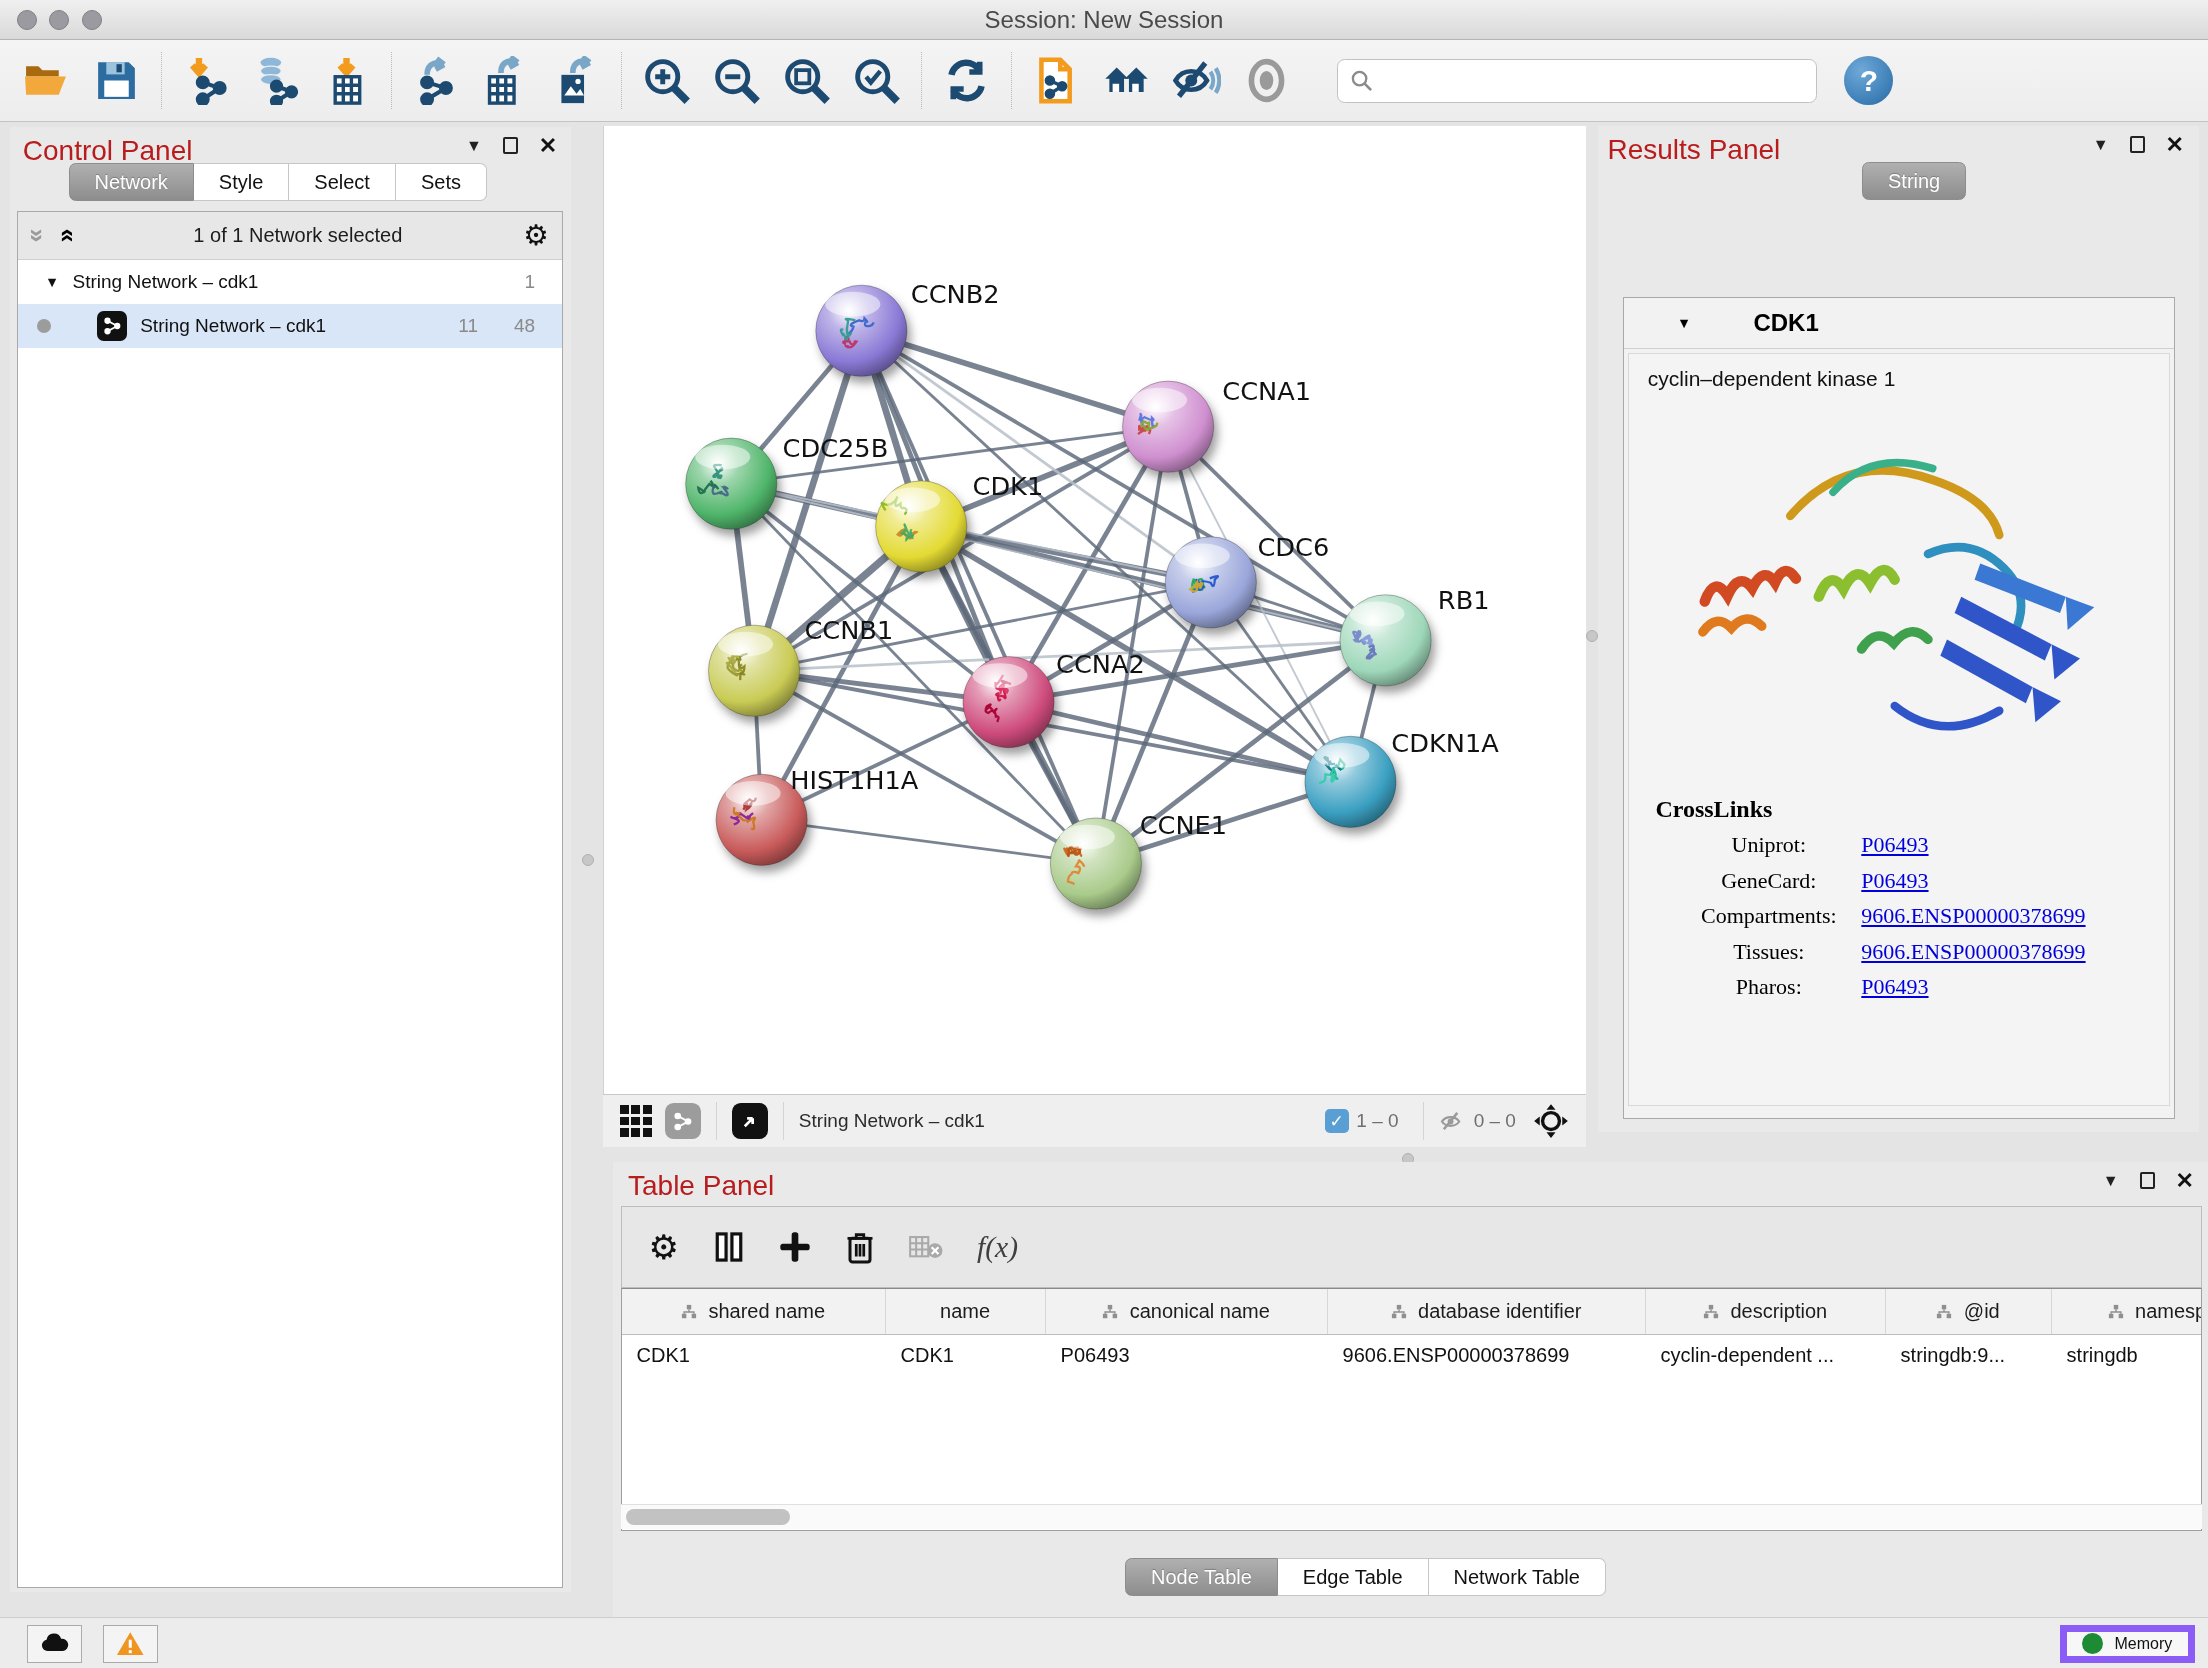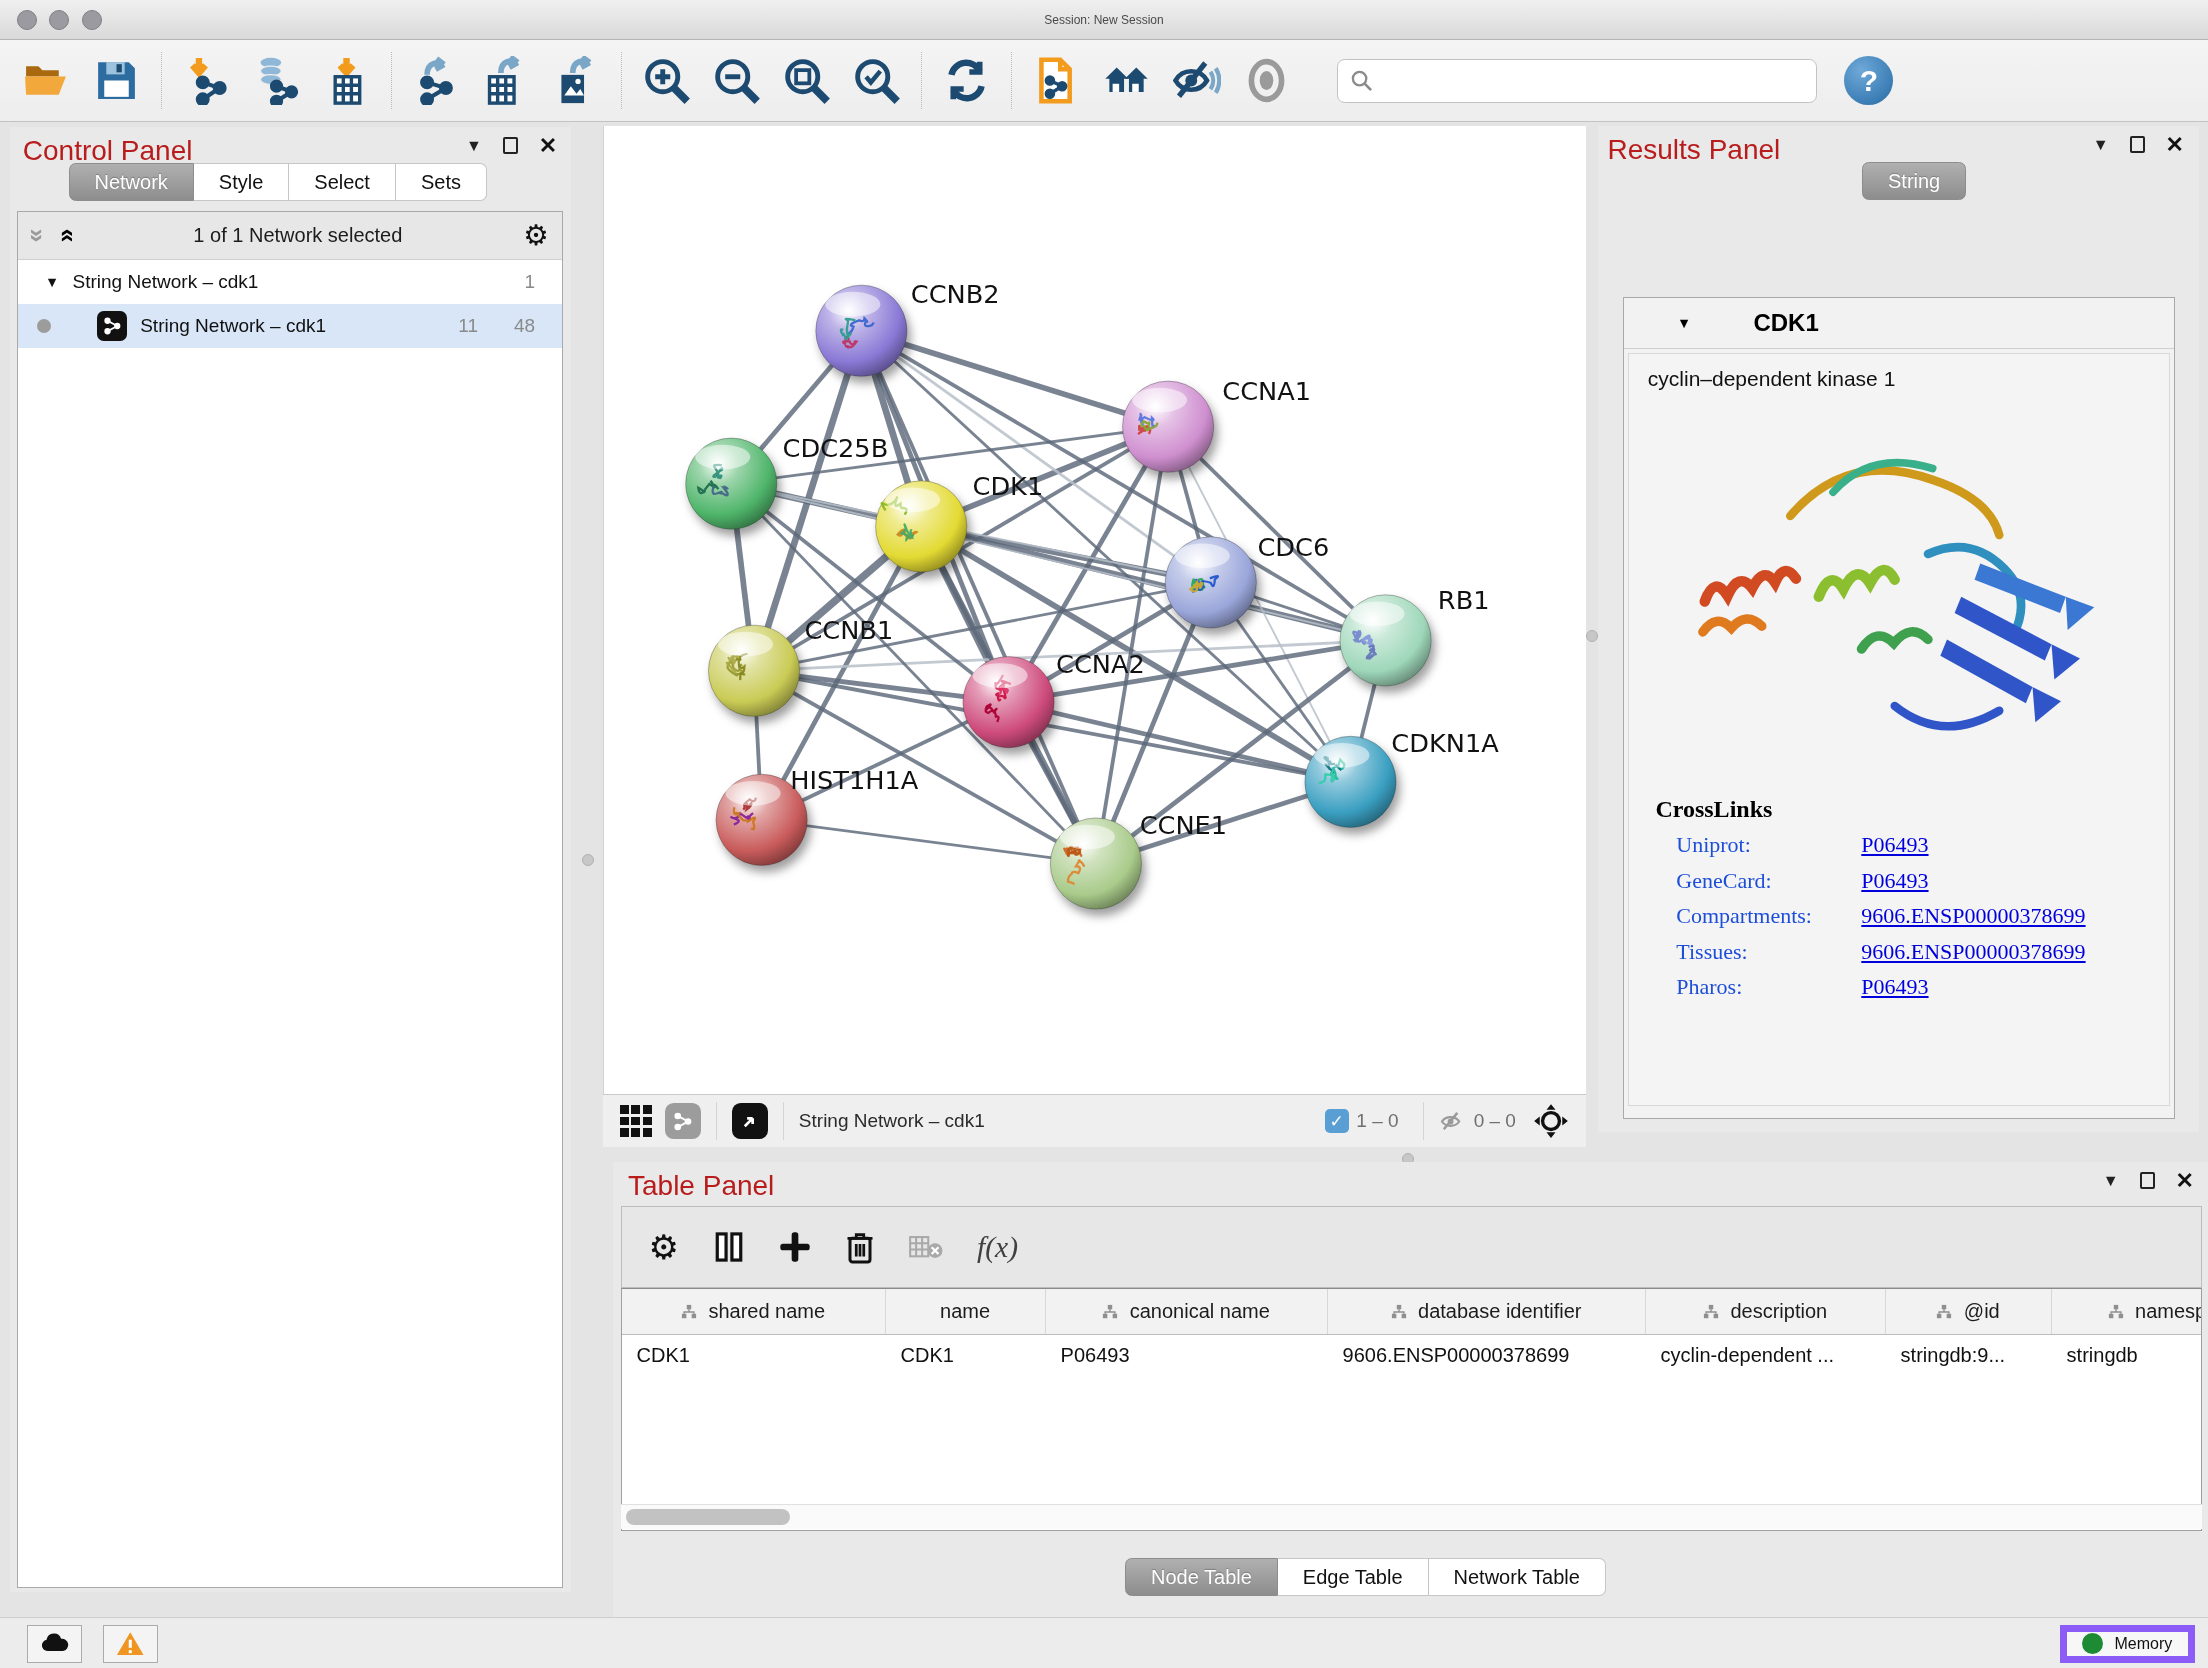--- a/index.html
+++ b/index.html
@@ -9,21 +9,21 @@
     background:#e4e4e4; position:relative; overflow:hidden;
     -webkit-font-smoothing:antialiased;
   }
   .abs { position:absolute; }
 
   
   #titlebar { left:0; top:0; width:2208px; height:40px;
     background:linear-gradient(#f0f0f0,#d9d9d9); border-bottom:1px solid #b4b4b4; }
   .traffic { width:20px; height:20px; border-radius:50%; background:#9a9aa0;
     border:1px solid #7f7f85; position:absolute; top:9.5px; }
-  #title-text { width:100%; text-align:center; line-height:40px; font-size:12px; color:#4a4a4a; }
+  #title-text { width:100%; text-align:center; line-height:40px; font-size:24px; color:#4a4a4a; }
 
   
   #toolbar { left:0; top:40px; width:2208px; height:82px; background:linear-gradient(#f4f4f4,#ededed);
     border-bottom:1px solid #c3c3c3; display:flex; align-items:center; padding:0 11.4px; }
   .tbtn { width:70px; height:61px; display:flex; align-items:center; justify-content:center; }
   .tbtn svg { width:49px; height:49px; }
   .tsep { width:1px; height:57px; border-left:1.9px dotted #b9b9b9; margin:0 9.5px; }
   #search-wrap { margin-left:36px; width:480px; height:44px; background:#fff; border:1px solid #c2c2c2;
     border-radius:7.6px; display:flex; align-items:center; padding:0 11.4px; }
   #search-input { border:none; outline:none; flex:1; font-size:19px; margin-left:9.5px; background:transparent; }
@@ -89,21 +89,21 @@
   #rp-box2 { left:25px; top:171px; width:552px; height:822px; border:1px solid #a9a9a9; background:#f2f2f2; }
   #cdk1-head { height:51px; border-bottom:1px solid #cfcfcf; display:flex; align-items:center; }
   #cdk1-head .tree-caret { margin-left:53px; }
   #cdk1-title { font-size:24px; font-weight:bold; margin-left:49px; }
   #cdk1-body { padding:13.3px 19px 0 19px; border:1px solid #d8d8d8; margin:3.8px; height:753px; background:#f4f4f4; }
   #cdk1-desc { font-size:21px; color:#111; }
   #protein-img { display:block; margin:11.4px auto 0 auto; }
   .serif { font-family:"Liberation Serif", serif; }
   #crosslinks-title { font-size:24px; font-weight:bold; margin:13.3px 0 5.7px 7.6px; }
   .cl-row { display:flex; font-size:22px; margin:9.5px 0 0 28.5px; }
-  .cl-label { width:185px; color:#1d4ed8; }
+  .cl-label { width:185px; color:#000000;text-align:center; }
   .cl-link { color:#0000dd; text-decoration:underline; }
 
   
   #table-panel { left:613px; top:1162px; width:1596px; height:455px; background:#e9e9e9; }
   #tp-toolbar { left:7.6px; top:44px; width:1581px; height:82px; background:#e7e7e7; border:1px solid #bdbdbd;
     display:flex; align-items:center; gap:34px; padding:0 27px; }
   #tp-table { left:7.6px; top:126px; width:1581px; height:243px; background:#fff; border:1px solid #9f9f9f;
     border-top:1.9px solid #8a8a8a; overflow:hidden; }
   #thead { display:flex; height:46px; background:#f2f2f2; border-bottom:1px solid #bdbdbd; width:1674px; }
   .th { display:flex; align-items:center; justify-content:center; gap:11.4px; font-size:20px; color:#1c1c1c;

